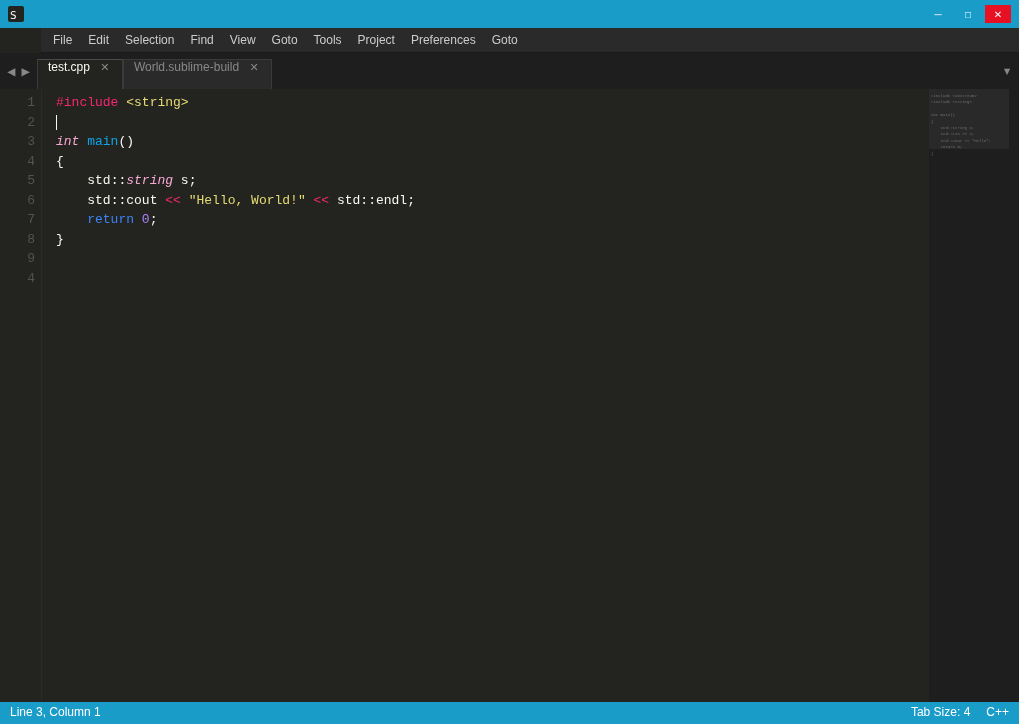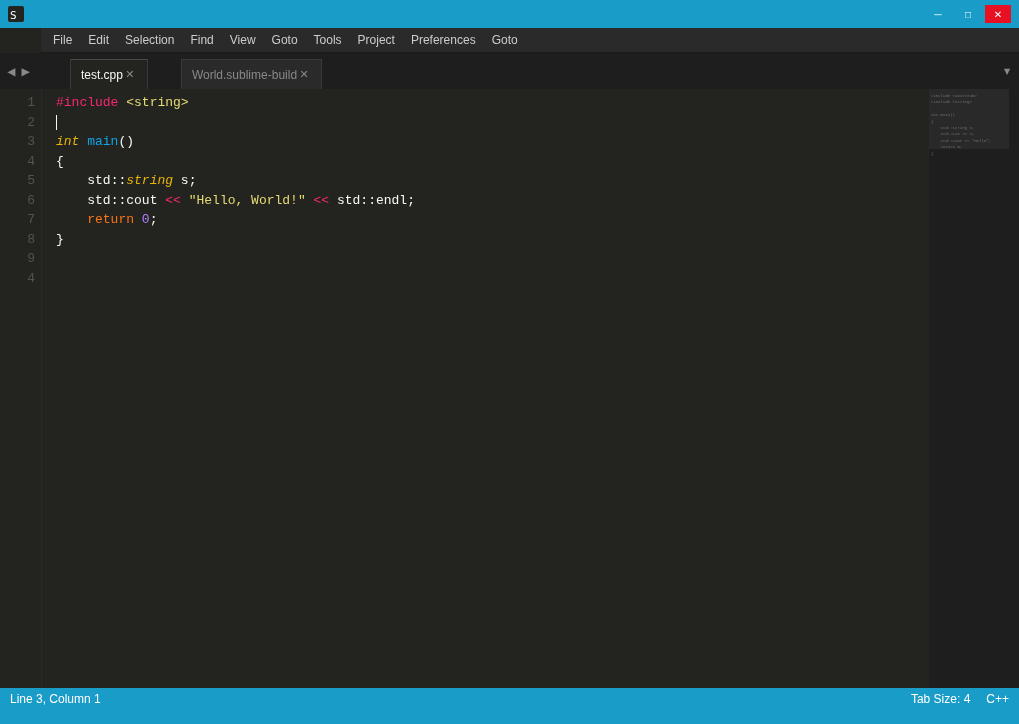--- a/index.html
+++ b/index.html
@@ -83,31 +83,29 @@
     }
     .tab-nav-btn {
       color: #888;
       font-size: 14px;
       cursor: pointer;
       padding: 0 3px;
     }
     .tab {
       height: 30px;
       display: flex;
-      align-items: center;
       padding: 0 10px;
       font-size: 12px;
       font-family: 'Segoe UI', Arial, sans-serif;
       cursor: pointer;
       border-top: 1px solid #3a3a3a;
       border-left: 1px solid #3a3a3a;
       border-right: 1px solid #3a3a3a;
       position: relative;
-      gap: 0;
-      margin-left: 33px;
+      gap: 8px;
     }
     .tab.active {
       background: #23241f;
       color: #f8f8f2;
       border-top: 1px solid #4a4a4a;
     }
     .tab.inactive {
       background: #2a2a2a;
       color: #888888;
     }
@@ -164,26 +162,26 @@
     }
     .code-line {
       white-space: pre;
       min-height: 19.5px;
       display: block;
     }
 
     
     .kw-preprocessor { color: #f92672; }
     .kw-include-bracket { color: #e6db74; }
-    .kw-type { color: #eab308; font-style: italic; text-align: right; }
+    .kw-type { color: #f9a8d4; font-style: italic; text-align: right; }
     .kw-func { color: #0ea5e9; }
     .kw-punc { color: #f8f8f2; }
     .kw-ns { color: #f8f8f2; }
     .kw-string { color: #e6db74; }
-    .kw-return { color: #f97316; }
+    .kw-return { color: #3b82f6; }
     .kw-number { color: #ae81ff; }
     .kw-plain { color: #f8f8f2; }
     .kw-stream { color: #f8f8f2; }
     .kw-op { color: #f92672; }
 
     
     #minimap {
       width: 80px;
       background: #1e1e1e;
       flex-shrink: 0;
@@ -204,23 +202,23 @@
       width: 10px;
       background: #1e1e1e;
       flex-shrink: 0;
     }
 
     
     #status-bar {
       background: #1a9cc9;
       height: 22px;
       display: flex;
-      align-items: flex-end;
+      align-items: flex-start;
       justify-content: space-between;
-      padding: 18px 10px;
+      padding: 3px 10px;
       flex-shrink: 0;
     }
     #status-left, #status-right {
       display: flex;
       gap: 16px;
       font-size: 12px;
       font-family: 'Segoe UI', Arial, sans-serif;
       color: white;
     }
 

